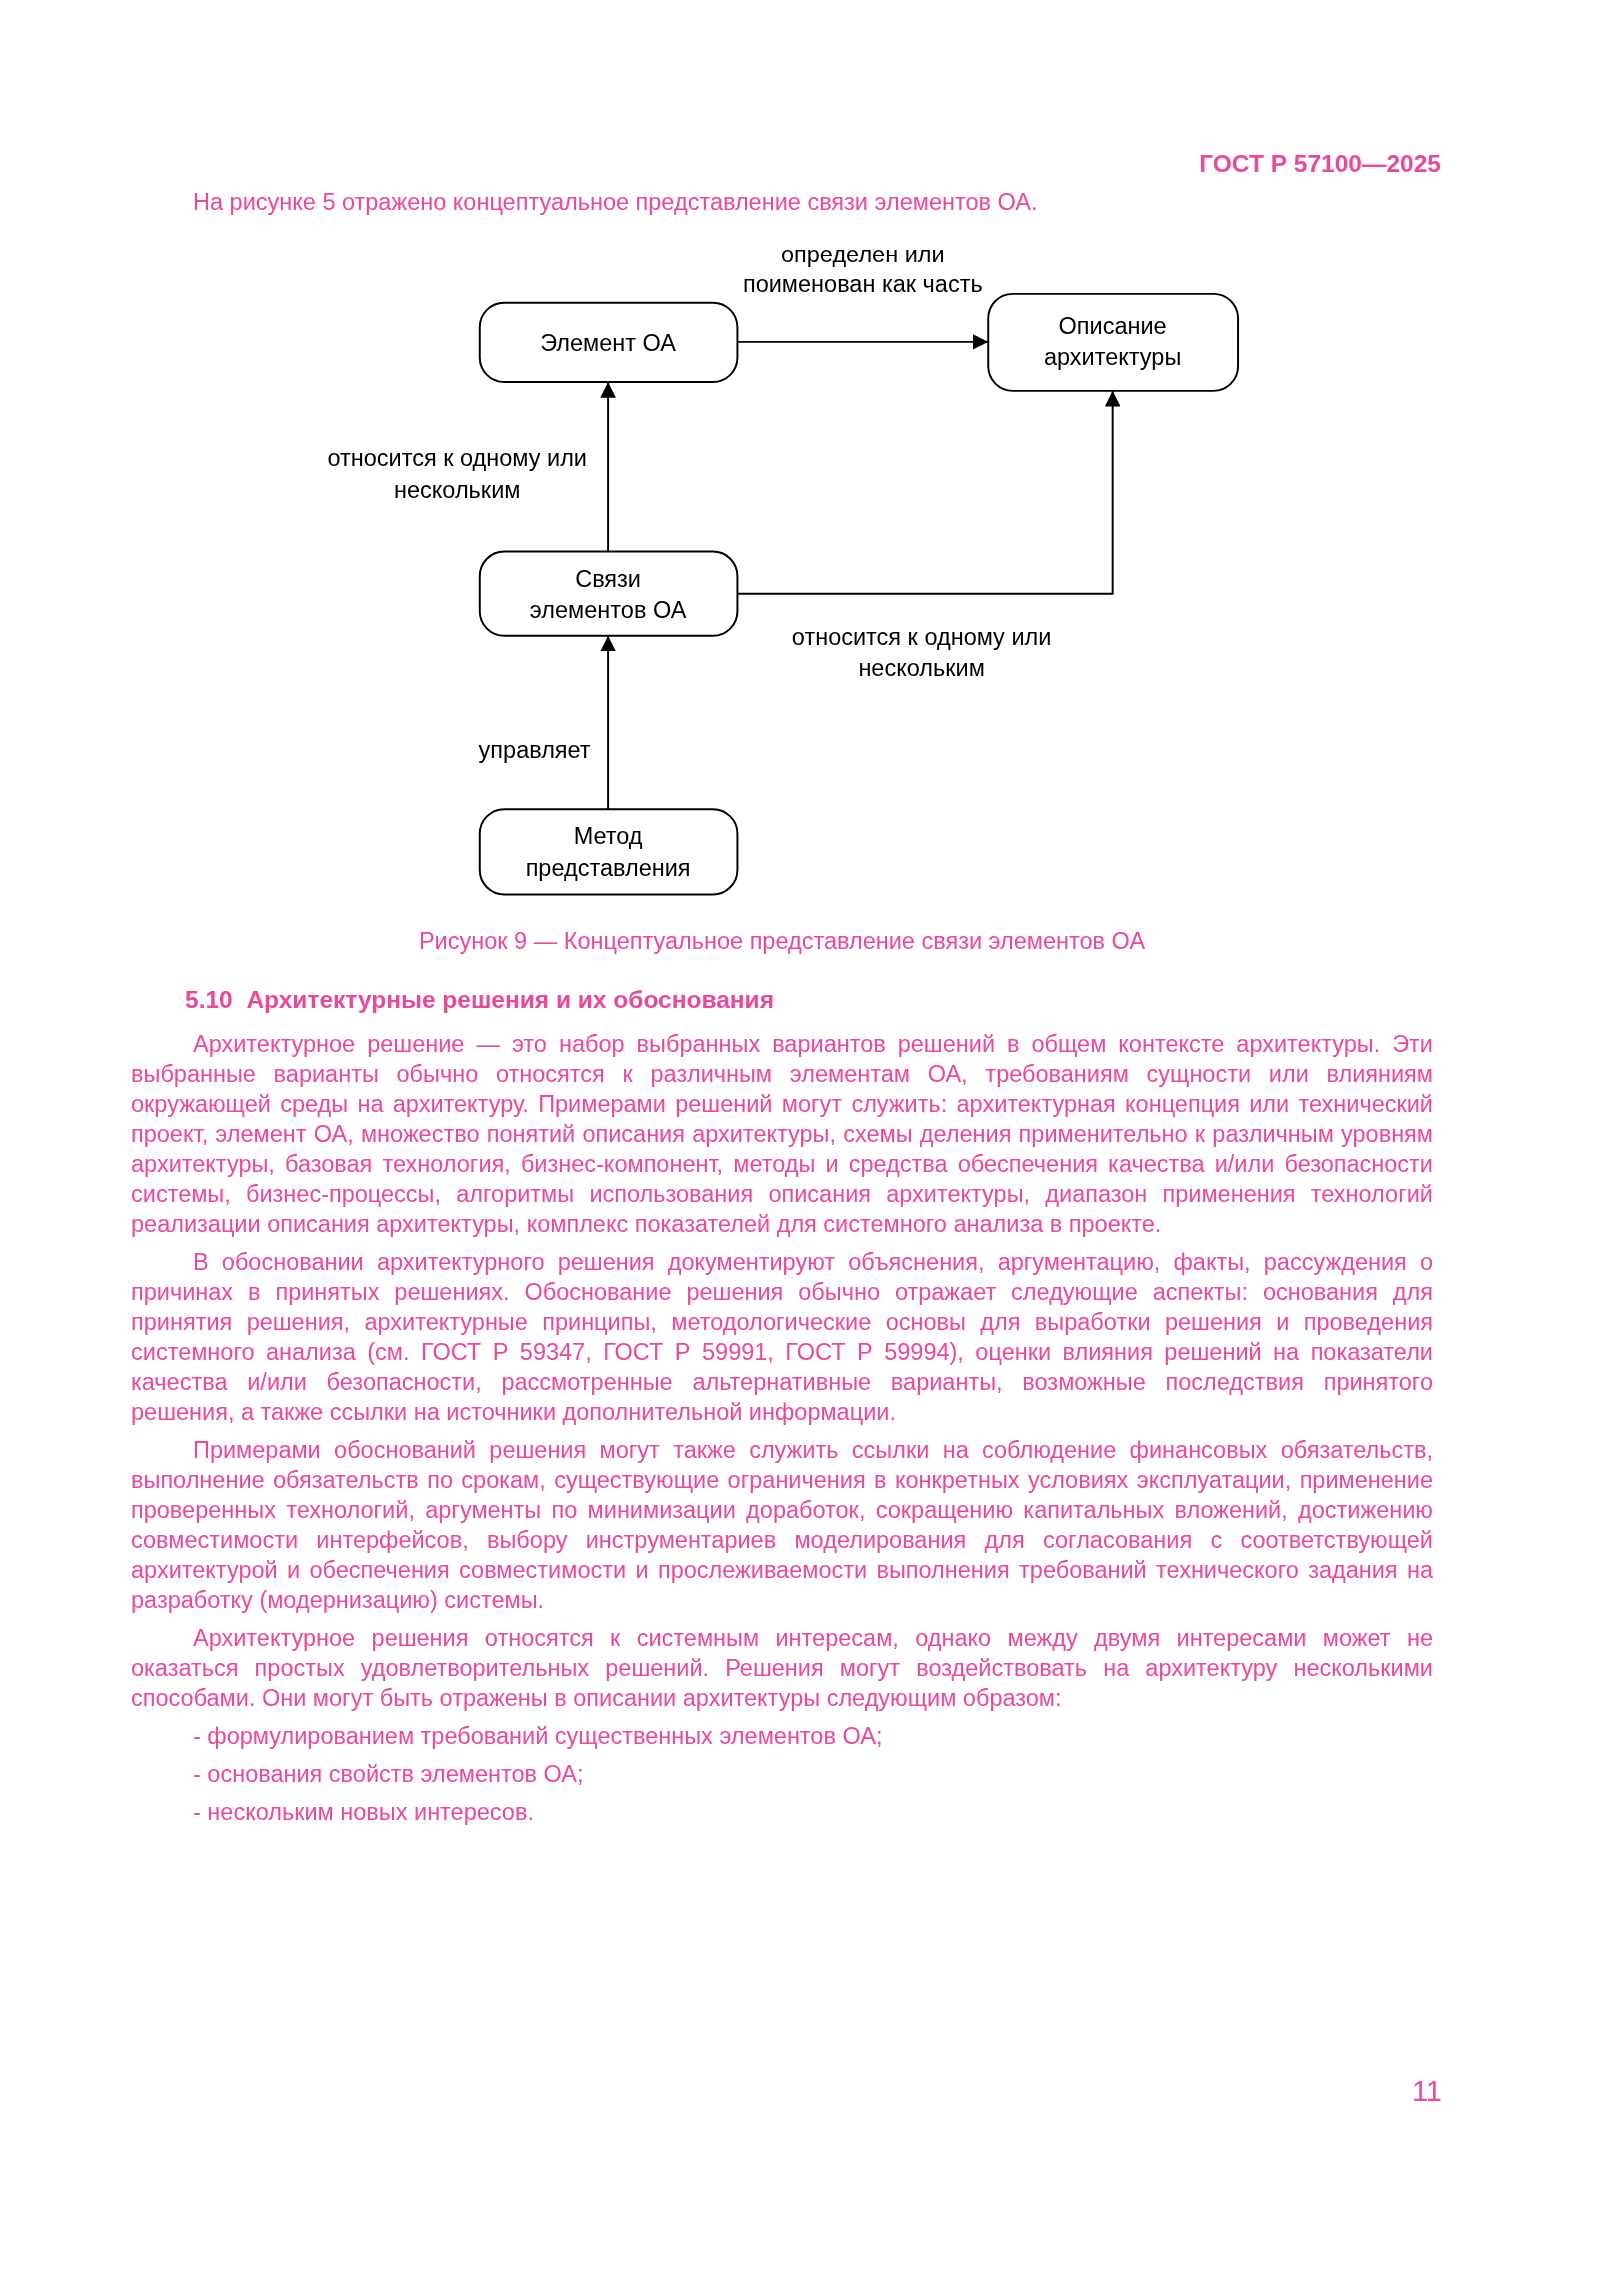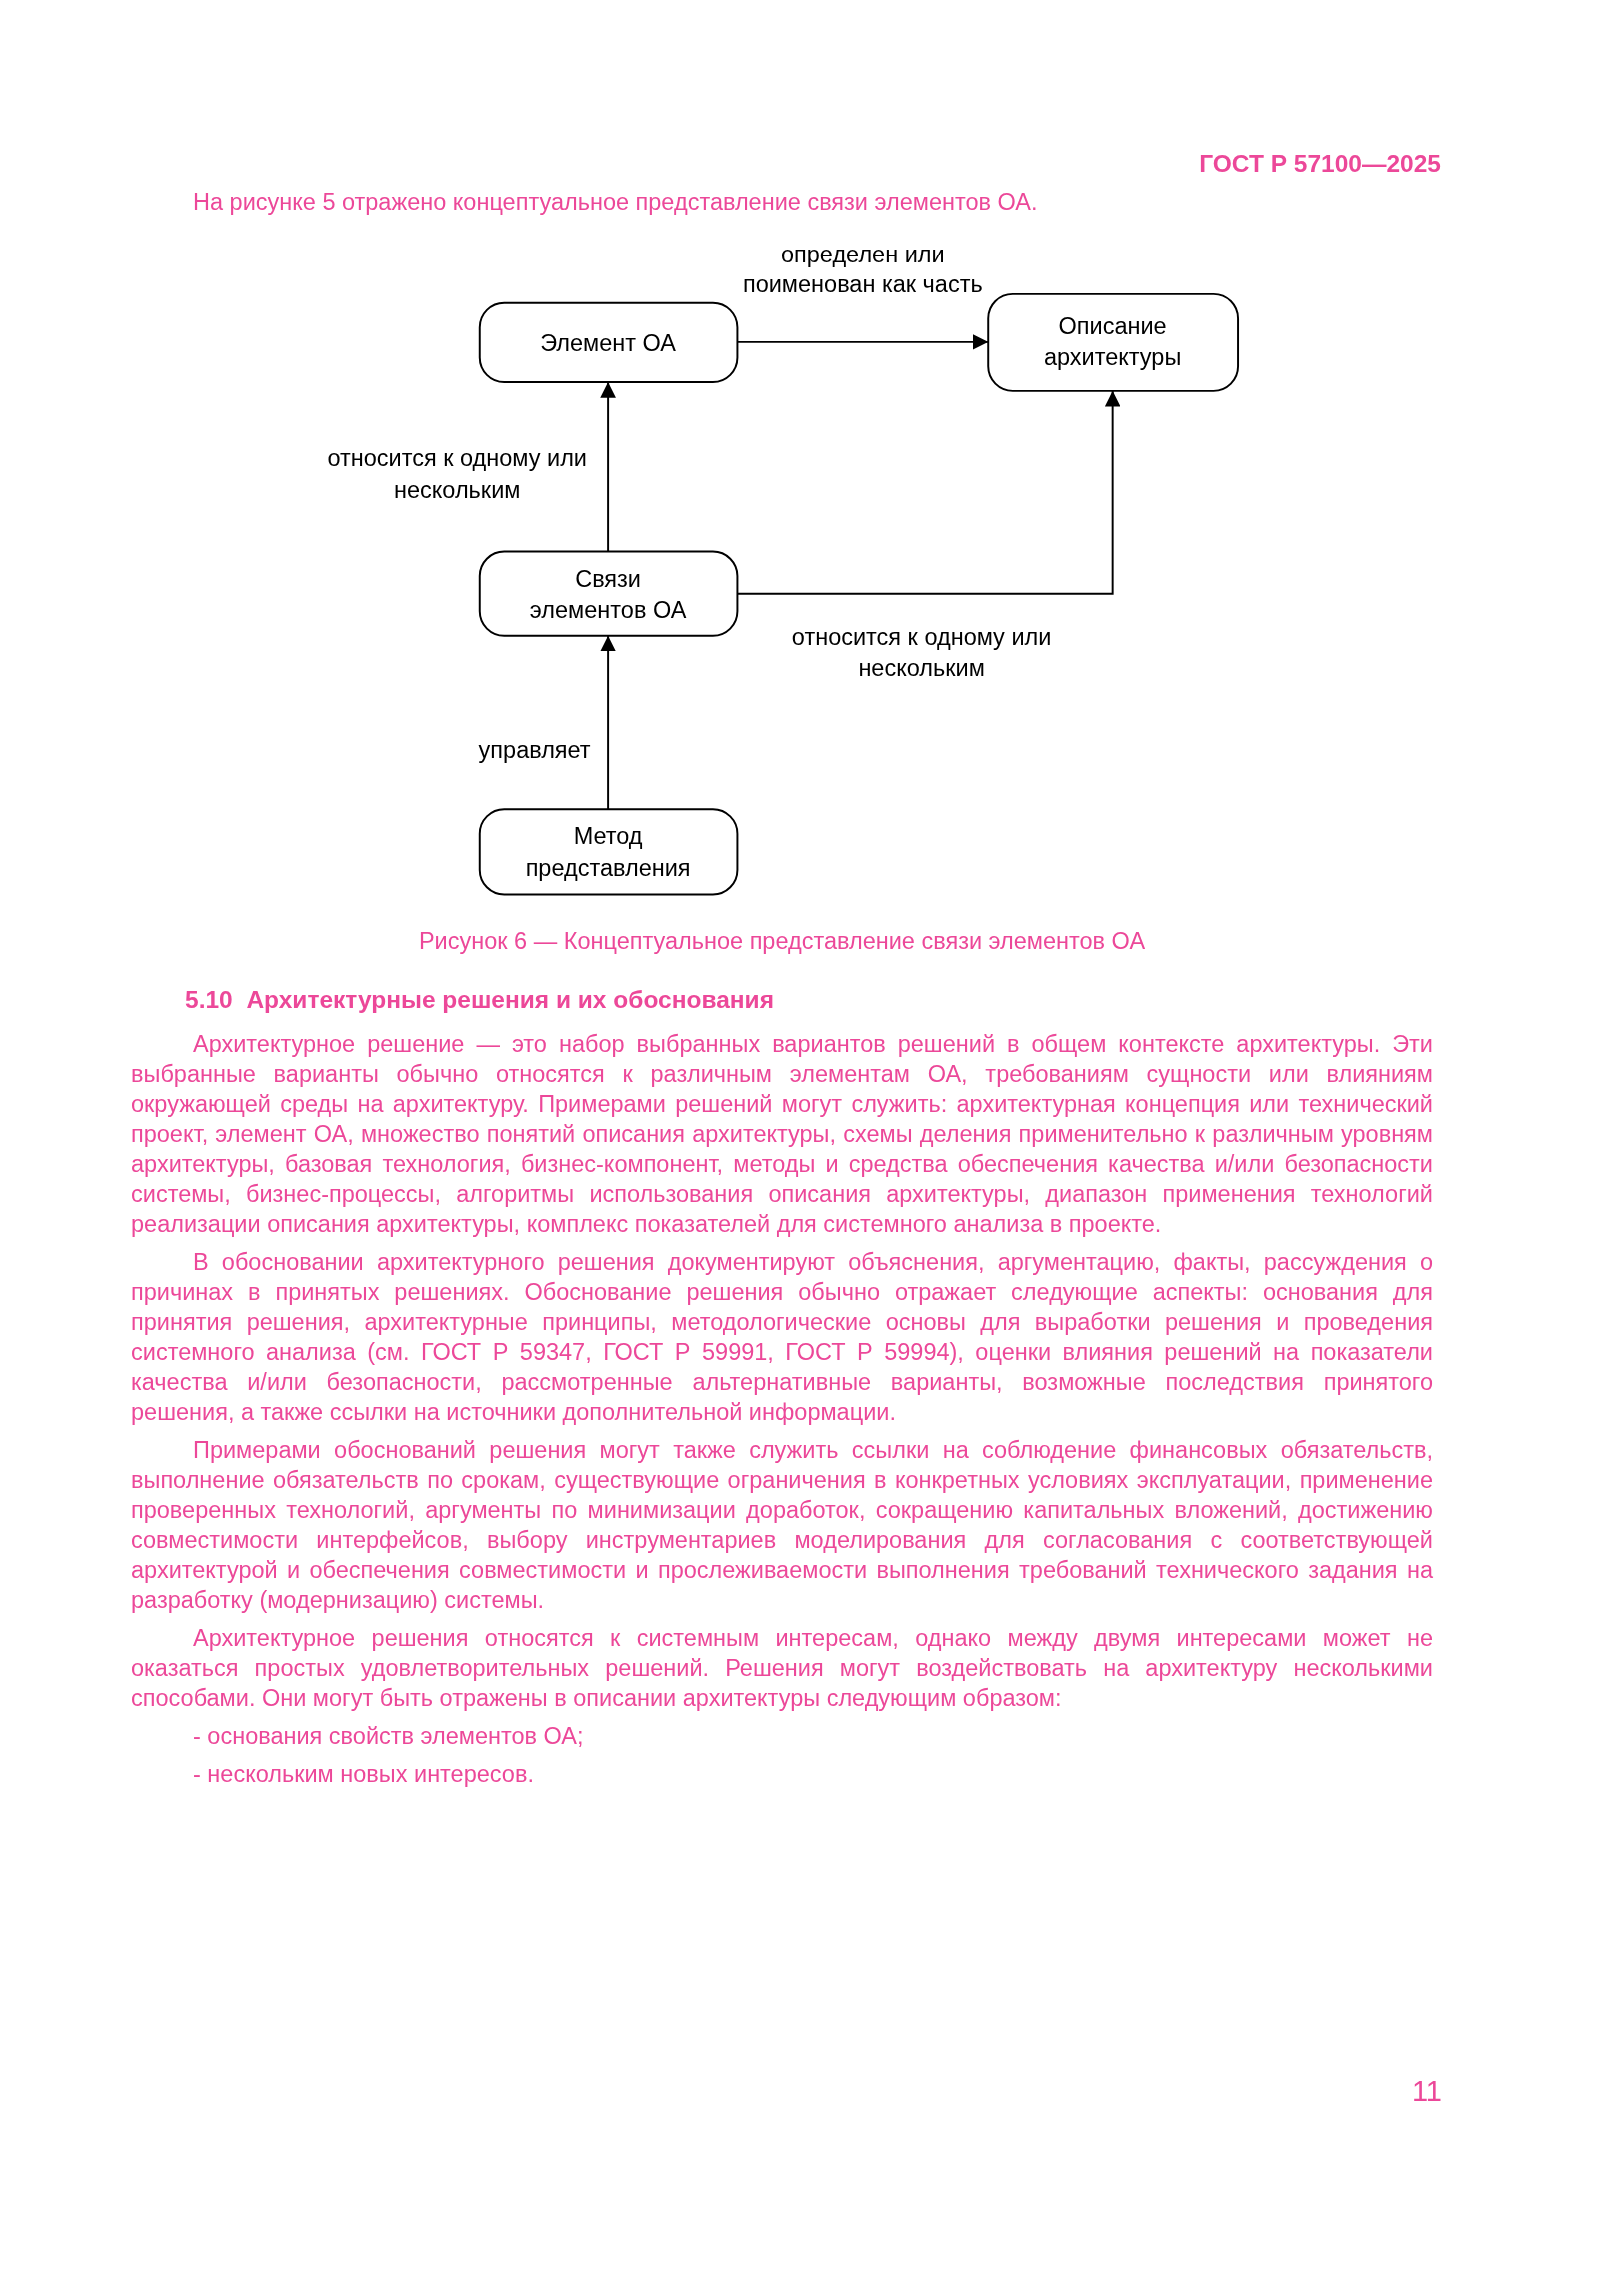--- a/index.html
+++ b/index.html
@@ -114,31 +114,32 @@
 
       <rect x="364" y="319" width="263" height="86" rx="25"></rect>
       <text x="495" y="355">Связи</text>
       <text x="495" y="387">элементов ОА</text>
 
       <rect x="364" y="582" width="263" height="87" rx="25"></rect>
       <text x="495" y="618">Метод</text>
       <text x="495" y="650">представления</text>
     </svg>
 
-    <div class="caption">Рисунок 6 — Концептуальное представление связи элементов ОА</div>
+    <div class="caption">Рисунок 9 — Концептуальное представление связи элементов ОА</div>
 
     <div class="section-heading">
       <span class="num">5.10</span><span>Архитектурные решения и их обоснования</span>
     </div>
 
     <p class="body">Архитектурное решение — это набор выбранных вариантов решений в общем контексте архитектуры. Эти выбранные варианты обычно относятся к различным элементам ОА, требованиям сущности или влияниям окружающей среды на архитектуру. Примерами решений могут служить: архитектурная концепция или технический проект, элемент ОА, множество понятий описания архитектуры, схемы деления применительно к различным уровням архитектуры, базовая технология, бизнес-компонент, методы и средства обеспечения качества и/или безопасности системы, бизнес-процессы, алгоритмы использования описания архитектуры, диапазон применения технологий реализации описания архитектуры, комплекс показателей для системного анализа в проекте.</p>
     <p class="body">В обосновании архитектурного решения документируют объяснения, аргументацию, факты, рассуждения о причинах в принятых решениях. Обоснование решения обычно отражает следующие аспекты: основания для принятия решения, архитектурные принципы, методологические основы для выработки решения и проведения системного анализа (см. ГОСТ Р 59347, ГОСТ Р 59991, ГОСТ Р 59994), оценки влияния решений на показатели качества и/или безопасности, рассмотренные альтернативные варианты, возможные последствия принятого решения, а также ссылки на источники дополнительной информации.</p>
     <p class="body">Примерами обоснований решения могут также служить ссылки на соблюдение финансовых обязательств, выполнение обязательств по срокам, существующие ограничения в конкретных условиях эксплуатации, применение проверенных технологий, аргументы по минимизации доработок, сокращению капитальных вложений, достижению совместимости интерфейсов, выбору инструментариев моделирования для согласования с соответствующей архитектурой и обеспечения совместимости и прослеживаемости выполнения требований технического задания на разработку (модернизацию) системы.</p>
     <p class="body">Архитектурное решения относятся к системным интересам, однако между двумя интересами может не оказаться простых удовлетворительных решений. Решения могут воздействовать на архитектуру несколькими способами. Они могут быть отражены в описании архитектуры следующим образом:</p>
 
+    <p class="body">- формулированием требований существенных элементов ОА;</p>
     <p class="body">- основания свойств элементов ОА;</p>
     <p class="body">- нескольким новых интересов.</p>
 
   </div>
 
   <div class="page-number">11</div>
 </div>
 
 
 </body></html>

